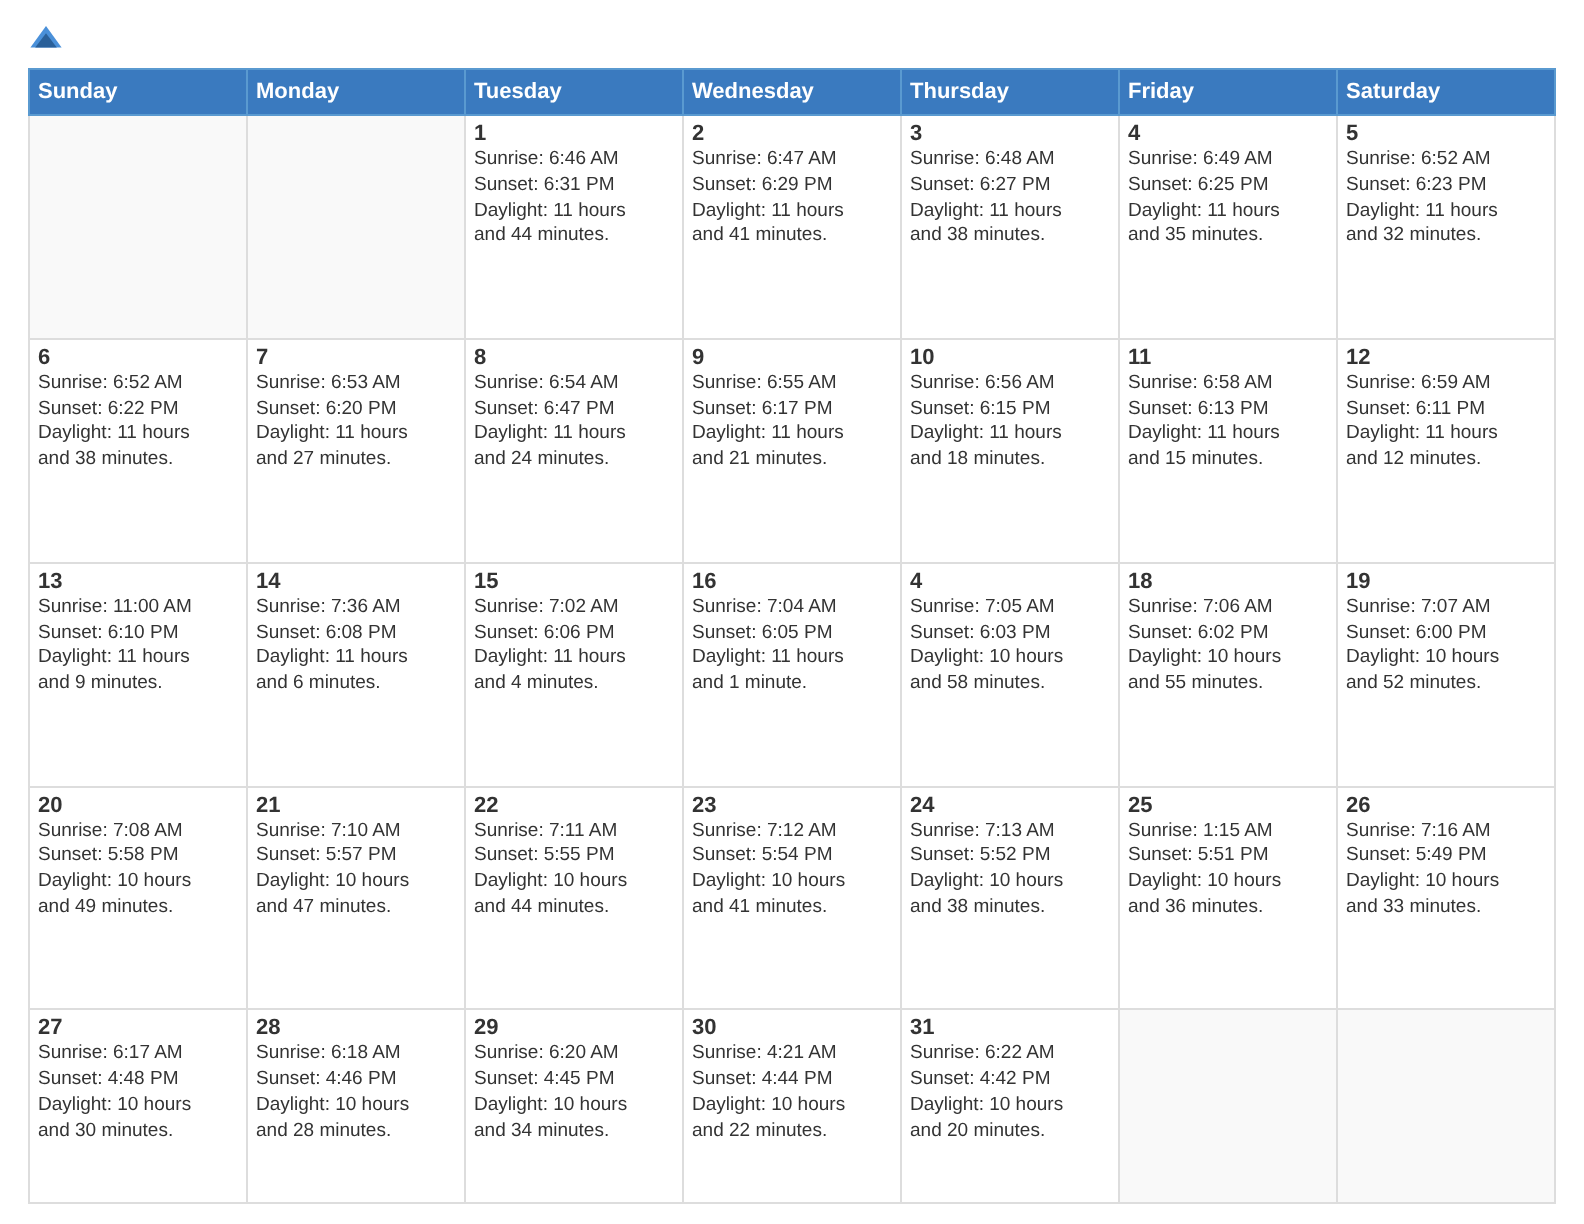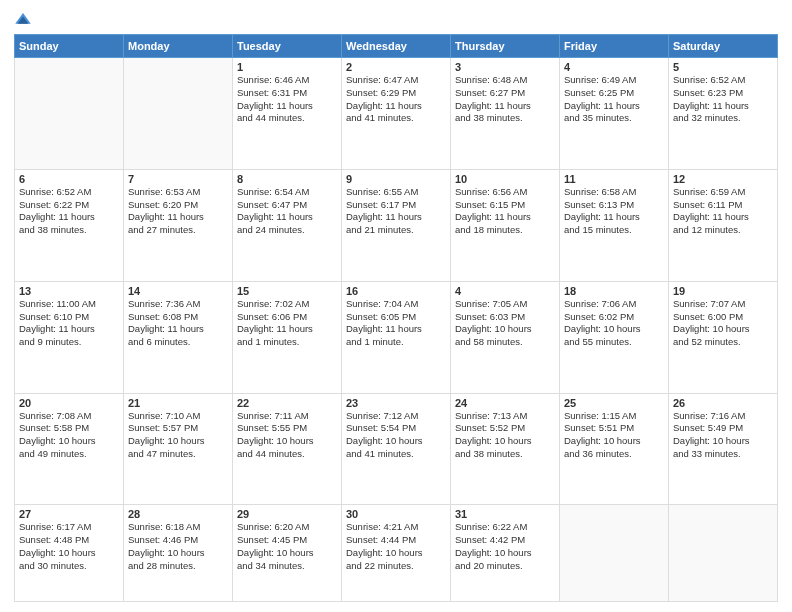--- a/index.html
+++ b/index.html
@@ -239,21 +239,21 @@
             <div class="cell-line">Sunrise: 7:36 AM</div>
             <div class="cell-line">Sunset: 6:08 PM</div>
             <div class="cell-line">Daylight: 11 hours</div>
             <div class="cell-line">and 6 minutes.</div>
           </td>
           <td class="cell">
             <div class="day-number">15</div>
             <div class="cell-line">Sunrise: 7:02 AM</div>
             <div class="cell-line">Sunset: 6:06 PM</div>
             <div class="cell-line">Daylight: 11 hours</div>
-            <div class="cell-line">and 1 minutes.</div>
+            <div class="cell-line">and 4 minutes.</div>
           </td>
           <td class="cell">
             <div class="day-number">16</div>
             <div class="cell-line">Sunrise: 7:04 AM</div>
             <div class="cell-line">Sunset: 6:05 PM</div>
             <div class="cell-line">Daylight: 11 hours</div>
             <div class="cell-line">and 1 minute.</div>
           </td>
           <td class="cell">
             <div class="day-number">4</div>

